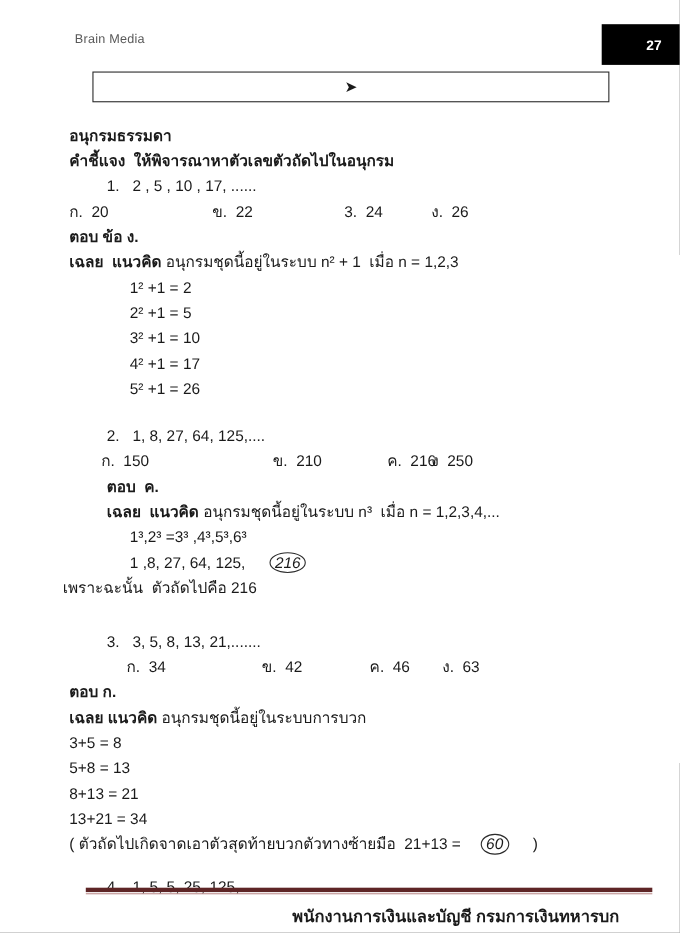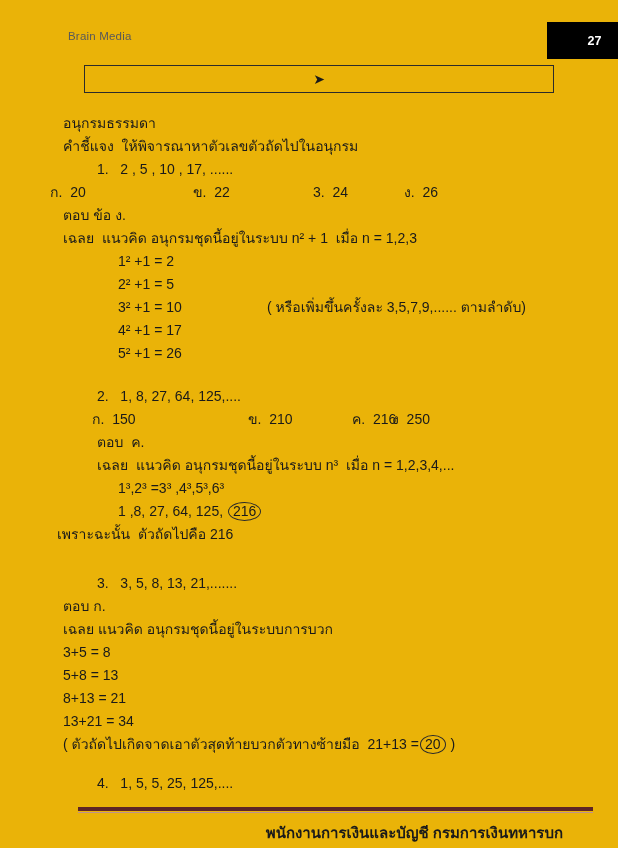--- a/index.html
+++ b/index.html
@@ -1,19 +1,19 @@
 <!DOCTYPE html>
 <html><head>
 <meta charset="utf-8">
 <style>
   html,body{margin:0;padding:0;background:#888;}
   .page{
     position:relative;
     width:618px;height:848px;
-    background:#eab308;
+    background:#ffffff;
     font-family:"Liberation Sans","DejaVu Sans",sans-serif;
     color:#1a1a1a;
     overflow:hidden;
     margin:0 auto;
   }
   .brand{
     position:absolute;left:68px;top:30px;
     font-size:11.5px;color:#595959;letter-spacing:.2px;
   }
   .pagenum-box{
@@ -28,25 +28,25 @@
     display:flex;align-items:center;justify-content:center;gap:9px;
     font-weight:bold;font-size:15px;
   }
   .title-box .arrow{font-size:14px;line-height:1;}
   .content{position:absolute;left:0;top:112px;width:618px;}
   .line{
     position:relative;width:618px;height:23px;line-height:23px;
     font-size:14px;white-space:pre;
   }
   .line .abs{position:absolute;top:0;}
-  .b{font-weight:normal;}
+  .b{font-weight:bold;}
   .circled{
     display:inline-block;
     border:1.3px solid #2b2b2b;border-radius:50%;
-    padding:1px 4px;line-height:15px;margin:0 1px;
+    padding:1px 4px;line-height:15px;margin:0 18px;font-style:italic;
   }
   .footer-rule{position:absolute;left:78px;top:807px;width:515px;}
   .footer-rule .thick{height:4px;background:#5e2526;}
   .footer-rule .thin{height:1px;background:#bd9090;margin-top:1px;}
   .footer-text{
     position:absolute;right:55px;top:821px;
     font-size:15px;font-weight:bold;
   }
 </style>
 </head>
@@ -61,45 +61,46 @@
   </div>
 
   <div class="title-box">
     <span class="arrow">➤</span>
   </div>
 
   <div class="content" id="content">
       <div class="line" style="padding-left: 63px;"><span class="b">อนุกรมธรรมดา</span></div>
       <div class="line" style="padding-left: 63px;"><span class="b">คำชี้แจง  ให้พิจารณาหาตัวเลขตัวถัดไปในอนุกรม</span></div>
       <div class="line" style="padding-left: 97px;"><span>1.   2 , 5 , 10 , 17, ......</span></div>
-      <div class="line"><span class="abs" style="left: 50px;">ก.  20</span><span class="abs" style="left: 193px;">ข.  22</span><span class="abs" style="left: 313px; text-align: center;">3.  24</span><span class="abs" style="left: 404px;">ง.  26</span></div>
+      <div class="line"><span class="abs" style="left: 63px;">ก.  20</span><span class="abs" style="left: 193px;">ข.  22</span><span class="abs" style="left: 313px; text-align: center;">3.  24</span><span class="abs" style="left: 392px;">ง.  26</span></div>
       <div class="line" style="padding-left: 63px;"><span class="b">ตอบ ข้อ ง.</span></div>
       <div class="line" style="padding-left: 63px;"><span class="b">เฉลย  แนวคิด </span><span>อนุกรมชุดนี้อยู่ในระบบ n² + 1  เมื่อ n = 1,2,3</span></div>
       <div class="line" style="padding-left: 118px;"><span>1² +1 = 2</span></div>
       <div class="line" style="padding-left: 118px;"><span>2² +1 = 5</span></div>
-      <div class="line" style="padding-left: 118px;"><span>3² +1 = 10</span><span class="abs" style="left: 267px;">( หรือเพิ่มขึ้นครั้งละ 3,5,7,9,...... ตามลำดับ)</span></div>
+      <div class="line" style="padding-left: 118px;"><span>3² +1 = 10</span></div>
       <div class="line" style="padding-left: 118px;"><span>4² +1 = 17</span></div>
       <div class="line" style="padding-left: 118px;"><span>5² +1 = 26</span></div>
       <div style="height: 20px;"></div>
       <div class="line" style="padding-left: 97px;"><span>2.   1, 8, 27, 64, 125,....</span></div>
       <div class="line"><span class="abs" style="left: 92px;">ก.  150</span><span class="abs" style="left: 248px;">ข.  210</span><span class="abs" style="left: 352px;">ค.  216</span><span class="abs" style="left: 392px;">ง  250</span></div>
       <div class="line" style="padding-left: 97px;"><span class="b">ตอบ  ค.</span></div>
       <div class="line" style="padding-left: 97px;"><span class="b">เฉลย  แนวคิด </span><span>อนุกรมชุดนี้อยู่ในระบบ n³  เมื่อ n = 1,2,3,4,...</span></div>
       <div class="line" style="padding-left: 118px;"><span>1³,2³ =3³ ,4³,5³,6³</span></div>
       <div class="line" style="padding-left: 118px;"><span>1 ,8, 27, 64, 125, </span><span class="circled">216</span></div>
       <div class="line" style="padding-left: 57px;"><span>เพราะฉะนั้น  ตัวถัดไปคือ 216</span></div>
       <div style="height: 26px;"></div>
       <div class="line" style="padding-left: 97px;"><span>3.   3, 5, 8, 13, 21,.......</span></div>
+      <div class="line"><span class="abs" style="left: 115px;">ก.  34</span><span class="abs" style="left: 238px;">ข.  42</span><span class="abs" style="left: 336px;">ค.  46</span><span class="abs" style="left: 402px;">ง.  63</span></div>
       <div class="line" style="padding-left: 63px;"><span class="b">ตอบ ก.</span></div>
       <div class="line" style="padding-left: 63px;"><span class="b">เฉลย แนวคิด </span><span>อนุกรมชุดนี้อยู่ในระบบการบวก</span></div>
       <div class="line" style="padding-left: 63px;"><span>3+5 = 8</span></div>
       <div class="line" style="padding-left: 63px;"><span>5+8 = 13</span></div>
       <div class="line" style="padding-left: 63px;"><span>8+13 = 21</span></div>
       <div class="line" style="padding-left: 63px;"><span>13+21 = 34</span></div>
-      <div class="line" style="padding-left: 63px;"><span>( ตัวถัดไปเกิดจาดเอาตัวสุดท้ายบวกตัวทางซ้ายมือ  21+13 =</span><span class="circled">20</span><span> )</span></div>
+      <div class="line" style="padding-left: 63px;"><span>( ตัวถัดไปเกิดจาดเอาตัวสุดท้ายบวกตัวทางซ้ายมือ  21+13 =</span><span class="circled">60</span><span> )</span></div>
       <div style="height: 16px;"></div>
       <div class="line" style="padding-left: 97px;"><span>4.   1, 5, 5, 25, 125,....</span></div>
     </div>
 
   <div class="footer-rule">
     <div class="thick"></div>
     <div class="thin"></div>
   </div>
 
   <div class="footer-text">พนักงานการเงินและบัญชี กรมการเงินทหารบก</div>

